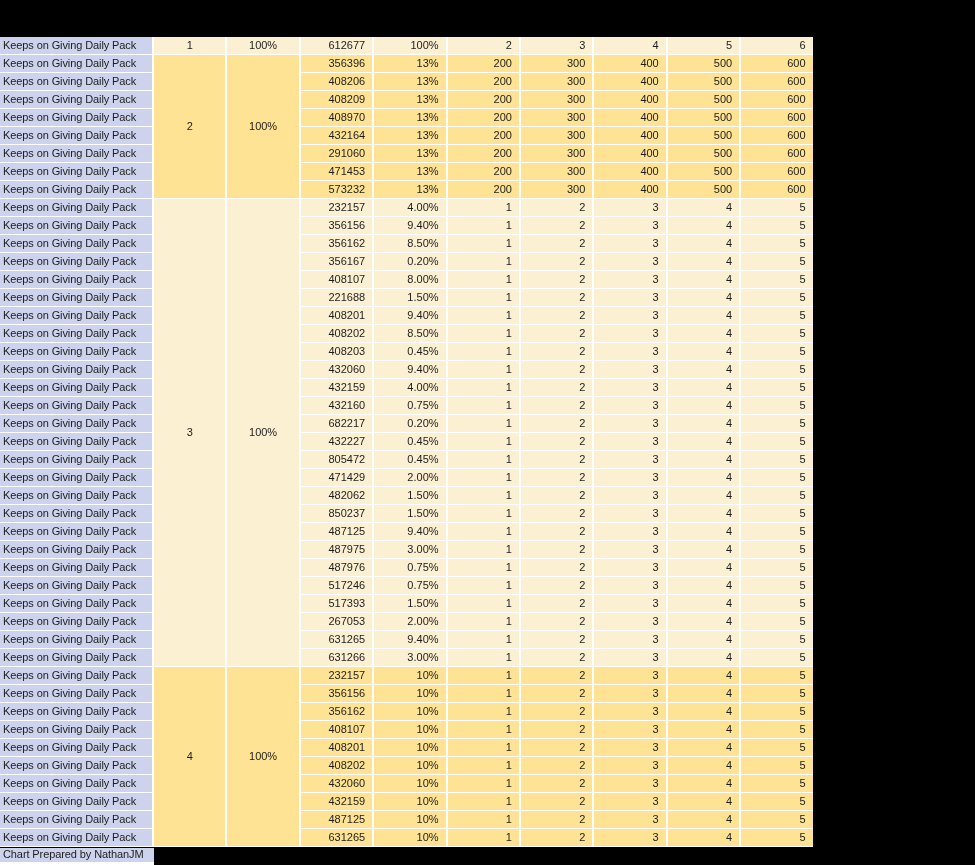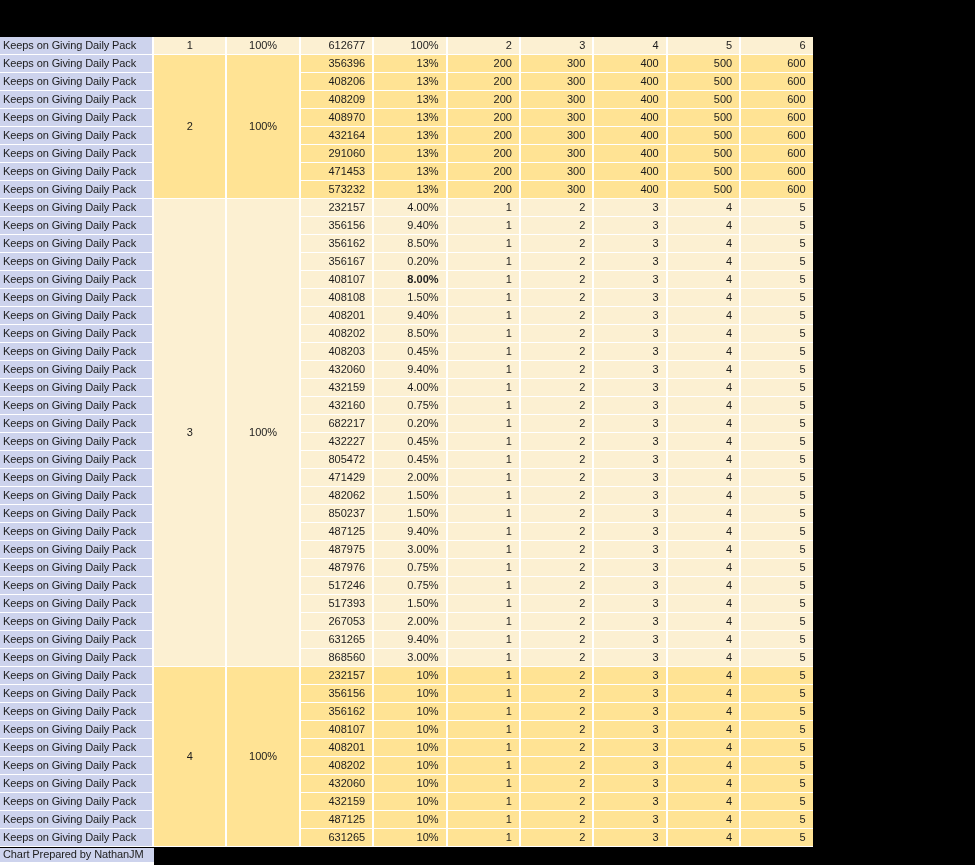--- a/index.html
+++ b/index.html
@@ -154,28 +154,28 @@
     <div class="cell lab" style="grid-area: 13 / 1;">Keeps on Giving Daily Pack</div>
     <div class="cell fill-cream num" style="grid-area: 13 / 4;">356167</div>
     <div class="cell fill-cream num" style="grid-area: 13 / 5;">0.20%</div>
     <div class="cell fill-cream num" style="grid-area: 13 / 6;">1</div>
     <div class="cell fill-cream num" style="grid-area: 13 / 7;">2</div>
     <div class="cell fill-cream num" style="grid-area: 13 / 8;">3</div>
     <div class="cell fill-cream num" style="grid-area: 13 / 9;">4</div>
     <div class="cell fill-cream num" style="grid-area: 13 / 10;">5</div>
     <div class="cell lab" style="grid-area: 14 / 1;">Keeps on Giving Daily Pack</div>
     <div class="cell fill-cream num" style="grid-area: 14 / 4;">408107</div>
-    <div class="cell fill-cream num" style="grid-area: 14 / 5; font-weight: bold;">8.00%</div>
+    <div class="cell fill-cream num" style="grid-area: 14 / 5;">8.00%</div>
     <div class="cell fill-cream num" style="grid-area: 14 / 6;">1</div>
     <div class="cell fill-cream num" style="grid-area: 14 / 7;">2</div>
     <div class="cell fill-cream num" style="grid-area: 14 / 8;">3</div>
     <div class="cell fill-cream num" style="grid-area: 14 / 9;">4</div>
     <div class="cell fill-cream num" style="grid-area: 14 / 10;">5</div>
     <div class="cell lab" style="grid-area: 15 / 1;">Keeps on Giving Daily Pack</div>
-    <div class="cell fill-cream num" style="grid-area: 15 / 4;">408108</div>
+    <div class="cell fill-cream num" style="grid-area: 15 / 4;">221688</div>
     <div class="cell fill-cream num" style="grid-area: 15 / 5;">1.50%</div>
     <div class="cell fill-cream num" style="grid-area: 15 / 6;">1</div>
     <div class="cell fill-cream num" style="grid-area: 15 / 7;">2</div>
     <div class="cell fill-cream num" style="grid-area: 15 / 8;">3</div>
     <div class="cell fill-cream num" style="grid-area: 15 / 9;">4</div>
     <div class="cell fill-cream num" style="grid-area: 15 / 10;">5</div>
     <div class="cell lab" style="grid-area: 16 / 1;">Keeps on Giving Daily Pack</div>
     <div class="cell fill-cream num" style="grid-area: 16 / 4;">408201</div>
     <div class="cell fill-cream num" style="grid-area: 16 / 5;">9.40%</div>
     <div class="cell fill-cream num" style="grid-area: 16 / 6;">1</div>
@@ -321,21 +321,21 @@
     <div class="cell fill-cream num" style="grid-area: 33 / 10;">5</div>
     <div class="cell lab" style="grid-area: 34 / 1;">Keeps on Giving Daily Pack</div>
     <div class="cell fill-cream num" style="grid-area: 34 / 4;">631265</div>
     <div class="cell fill-cream num" style="grid-area: 34 / 5;">9.40%</div>
     <div class="cell fill-cream num" style="grid-area: 34 / 6;">1</div>
     <div class="cell fill-cream num" style="grid-area: 34 / 7;">2</div>
     <div class="cell fill-cream num" style="grid-area: 34 / 8;">3</div>
     <div class="cell fill-cream num" style="grid-area: 34 / 9;">4</div>
     <div class="cell fill-cream num" style="grid-area: 34 / 10;">5</div>
     <div class="cell lab" style="grid-area: 35 / 1;">Keeps on Giving Daily Pack</div>
-    <div class="cell fill-cream num" style="grid-area: 35 / 4;">868560</div>
+    <div class="cell fill-cream num" style="grid-area: 35 / 4;">631266</div>
     <div class="cell fill-cream num" style="grid-area: 35 / 5;">3.00%</div>
     <div class="cell fill-cream num" style="grid-area: 35 / 6;">1</div>
     <div class="cell fill-cream num" style="grid-area: 35 / 7;">2</div>
     <div class="cell fill-cream num" style="grid-area: 35 / 8;">3</div>
     <div class="cell fill-cream num" style="grid-area: 35 / 9;">4</div>
     <div class="cell fill-cream num" style="grid-area: 35 / 10;">5</div>
     <div class="cell fill-gold ctr" style="grid-area: 36 / 2 / span 10;">4</div>
     <div class="cell fill-gold ctr" style="grid-area: 36 / 3 / span 10;">100%</div>
     <div class="cell lab" style="grid-area: 36 / 1;">Keeps on Giving Daily Pack</div>
     <div class="cell fill-gold num" style="grid-area: 36 / 4;">232157</div>

